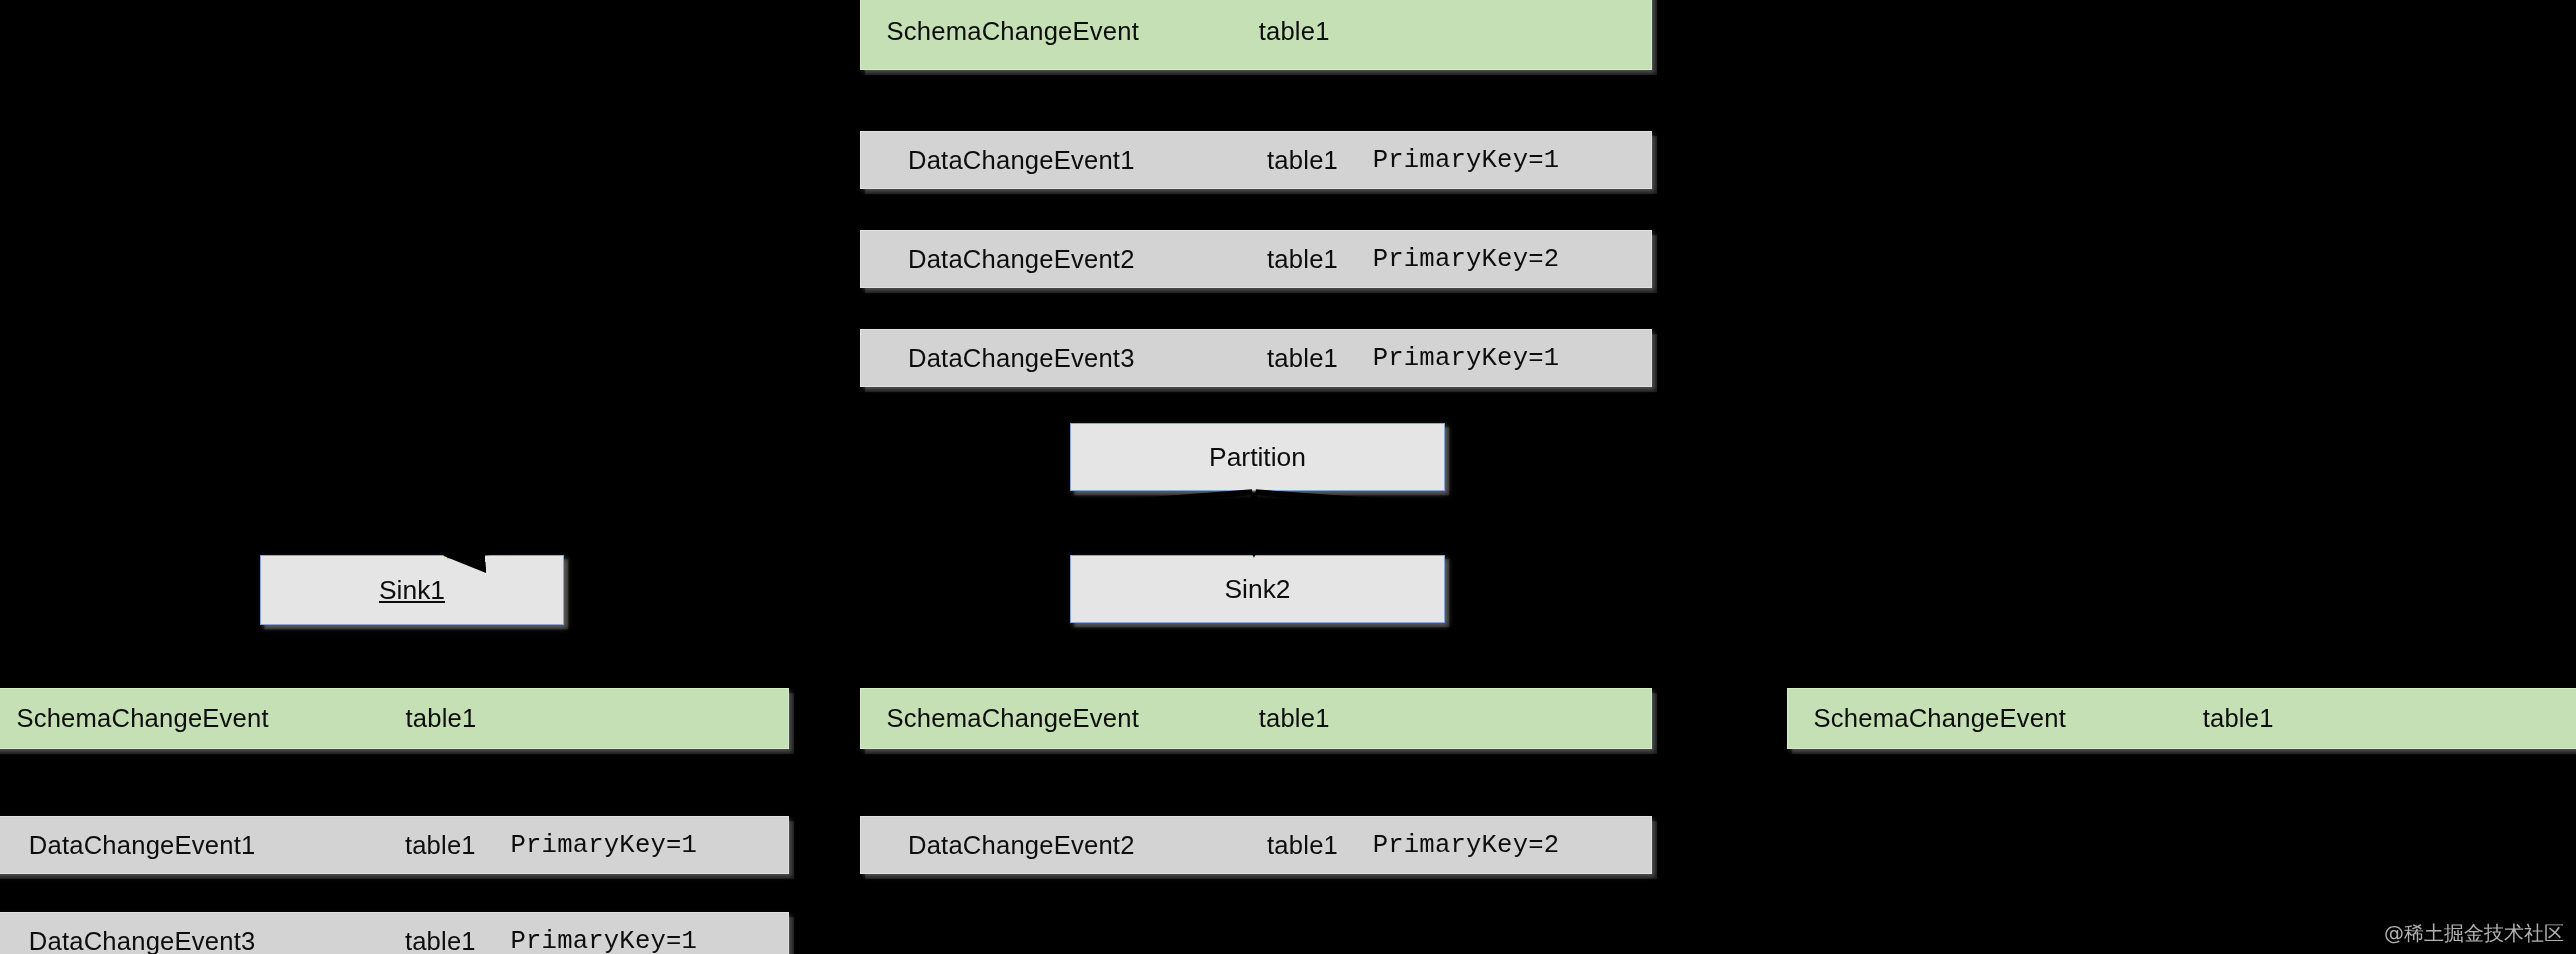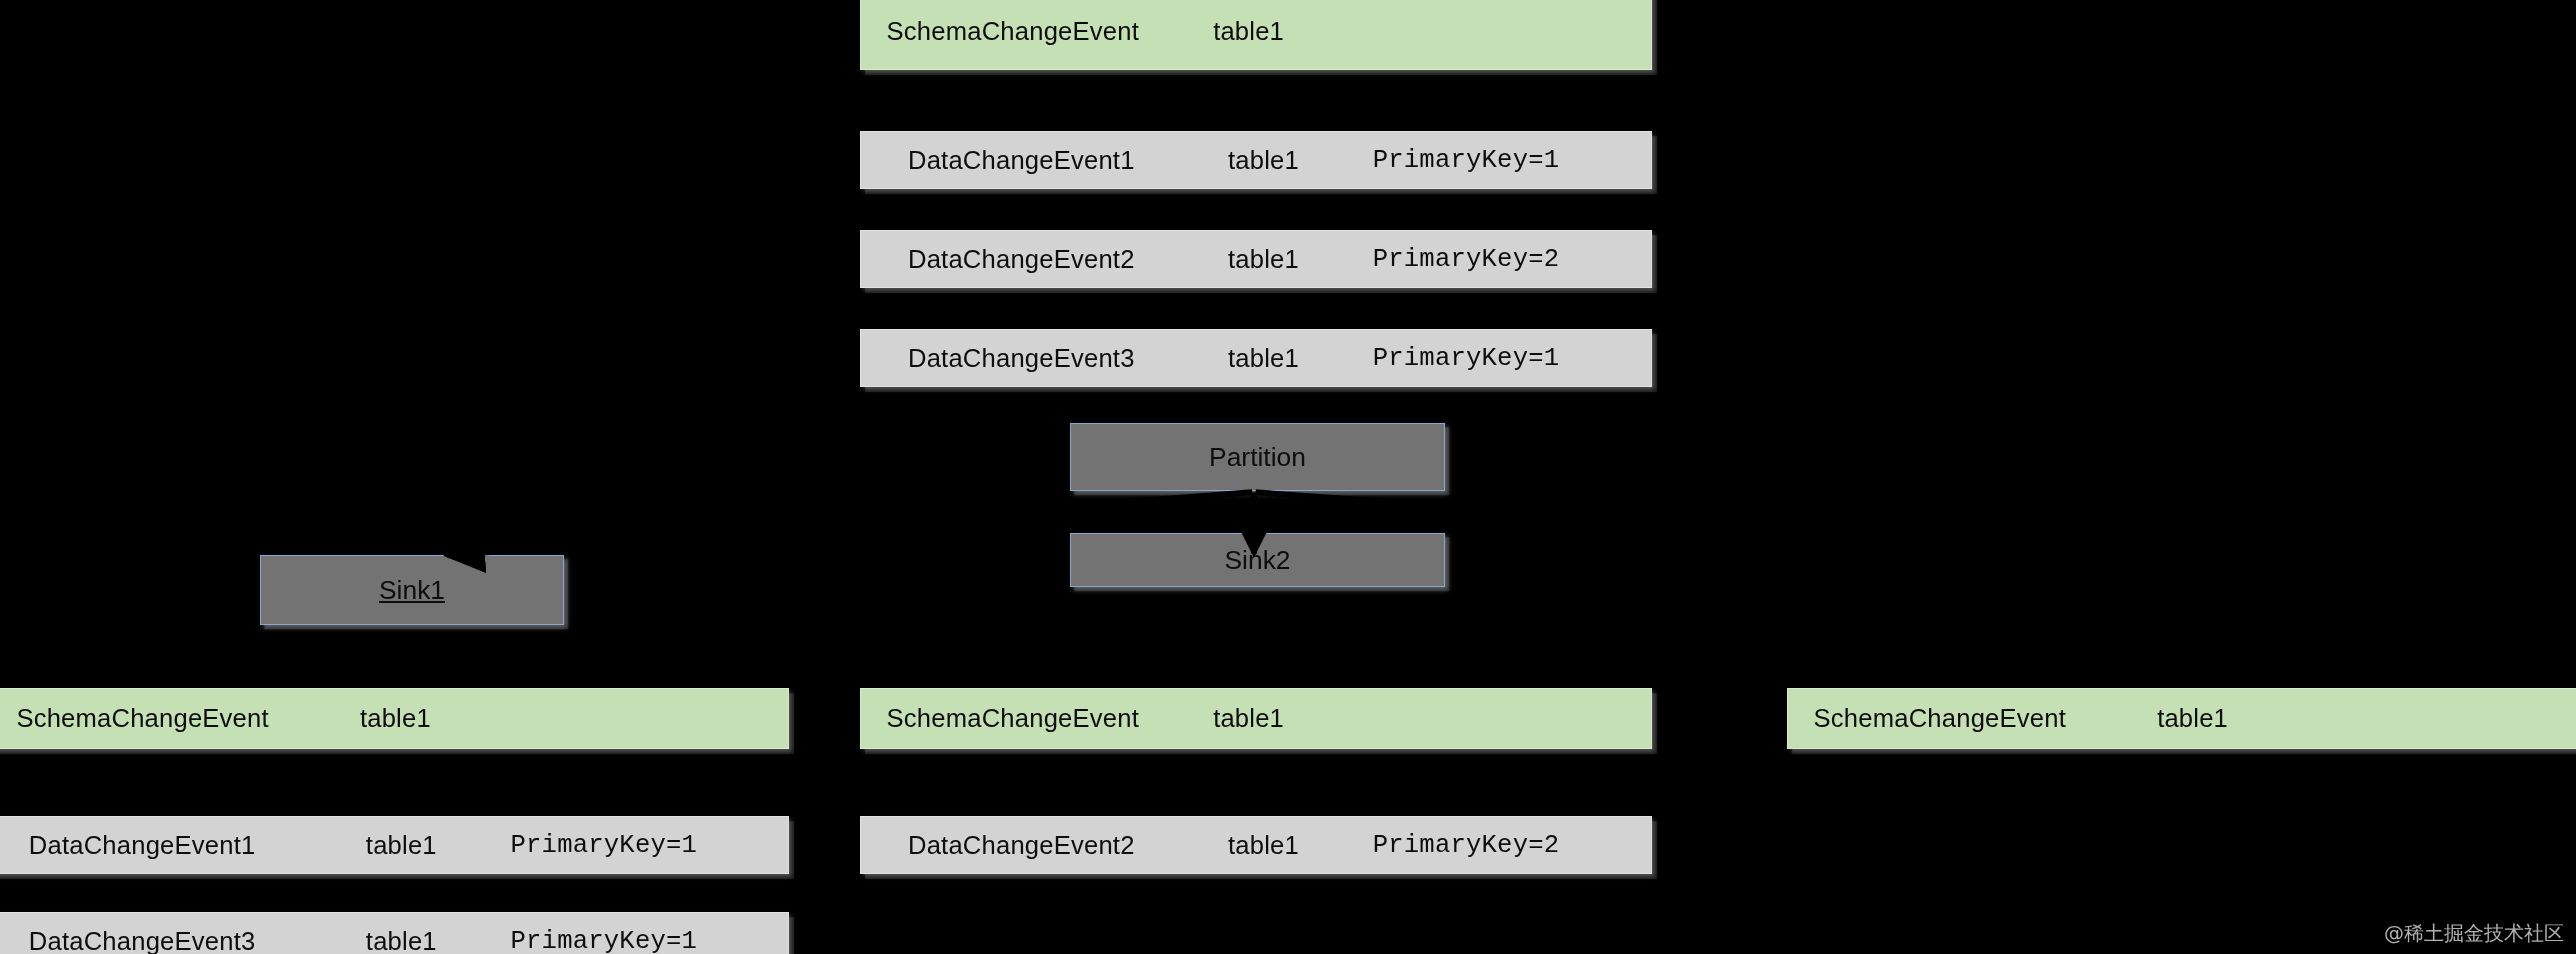--- a/index.html
+++ b/index.html
@@ -15,28 +15,28 @@
     align-items:center;
     color:#0d0d0d;
     font-size:25.6px;
     letter-spacing:0.2px;
     border:0.9px solid rgba(255,255,255,.35);
     box-shadow:5.1px 5.1px 0 rgba(255,255,255,.10), 2.6px 2.6px 4.3px rgba(120,120,120,.55);
   }
   .evt.green{background:#c5e0b4;}
   .evt.gray{background:#d3d3d3;margin-top:29px;}
   .evt .c1{flex:0 0 auto;text-align:left;}
-  .evt .c2{flex:0 0 auto;text-align:center;}
+  .evt .c2{flex:0 0 auto;text-align:right;}
   .evt .c3{flex:0 0 auto;text-align:center;font-family:Liberation Mono, monospace;}
 
   
   .node{
     position:absolute;
     box-sizing:border-box;
-    background:#737373;
+    background:#e5e5e5;
     border:0.9px solid #8aa5d6;
     display:flex;
     align-items:center;
     justify-content:center;
     color:#0d0d0d;
     font-size:26.4px;
     box-shadow:4.3px 4.3px 0 rgba(255,255,255,.12), 2.6px 2.6px 5.1px rgba(130,130,130,.6);
   }
 
   
@@ -85,21 +85,21 @@
   </div>
 
   <div class="node" style="left:1070px;top:423px;width:375px;height:68px;">
     <span>Partition</span>
   </div>
 
   <div class="node" style="left:260px;top:555px;width:304px;height:70px;text-decoration:underline;">
     <span>Sink1</span>
   </div>
 
-  <div class="node" style="left:1070px;top:533px;width:375px;height:54px;">
+  <div class="node" style="left:1070px;top:555px;width:375px;height:68px;">
     <span>Sink2</span>
   </div>
 
 
   <svg id="arrows" viewBox="0 0 3024 1120" xmlns="http://www.w3.org/2000/svg">
     <defs>
       <marker id="ah" viewBox="0 0 10 10" refX="9" refY="5" markerWidth="7" markerHeight="7" orient="auto-start-reverse">
         <path d="M 0 0 L 10 5 L 0 10 z" fill="#000"></path>
       </marker>
     </defs>

